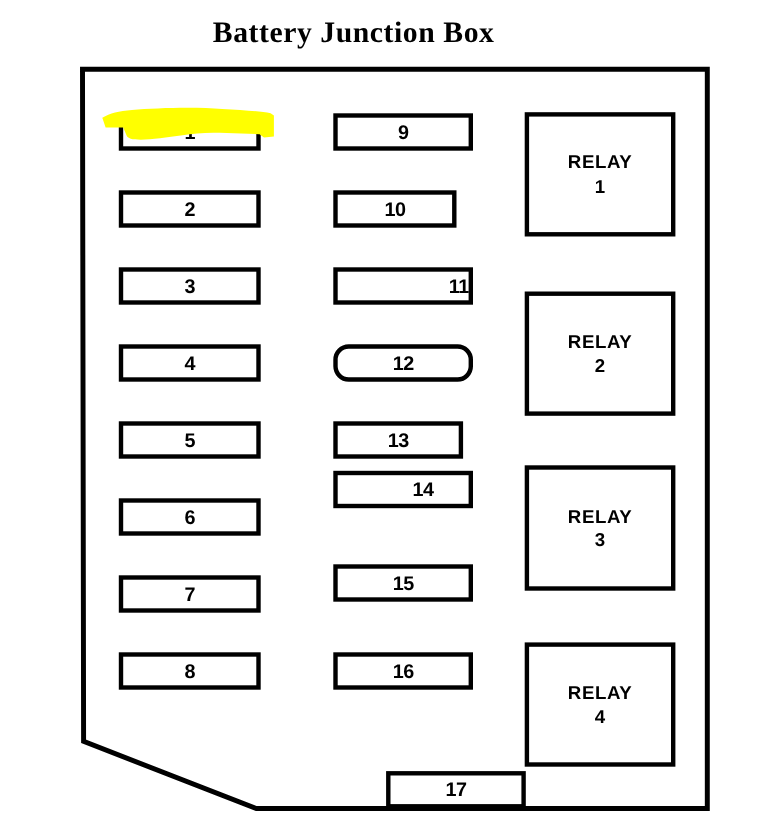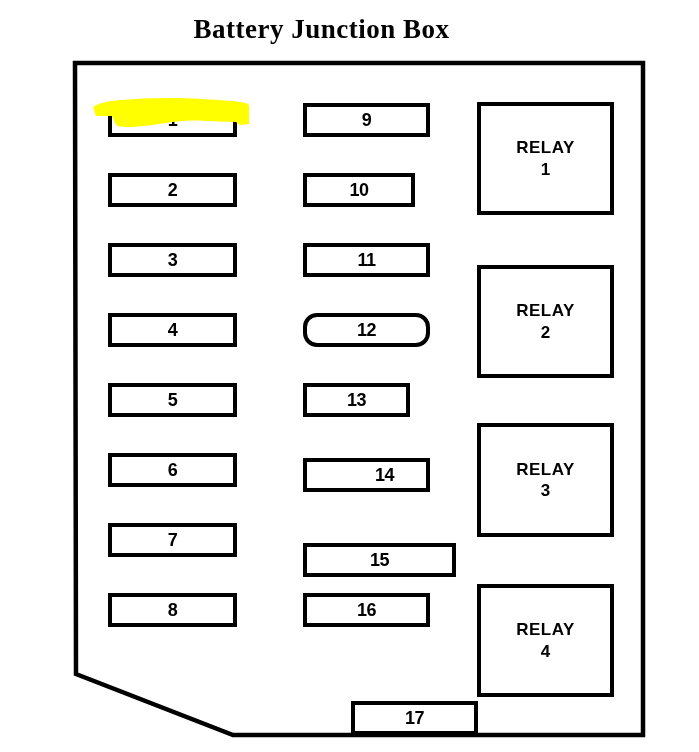--- a/index.html
+++ b/index.html
@@ -129,33 +129,33 @@
       <span class="fuse-label">8</span>
     </div>
   </div>
 <div id="fuse-column-middle">
     <div class="fuse" style="left: 303px; top: 103px; width: 127px; height: 34px;">
       <span class="fuse-label">9</span>
     </div>
     <div class="fuse" style="left: 303px; top: 173px; width: 112px; height: 34px;">
       <span class="fuse-label">10</span>
     </div>
-    <div class="fuse" style="left: 303px; top: 243px; width: 127px; height: 34px;">
+    <div class="fuse" style="left: 303px; top: 243px; width: 127px; height: 34px; justify-content: flex-end;">
       <span class="fuse-label">11</span>
     </div>
     <div class="fuse" style="left: 303px; top: 313px; width: 127px; height: 34px; border-radius: 14px;">
       <span class="fuse-label">12</span>
     </div>
-    <div class="fuse" style="left: 303px; top: 383px; width: 107px; height: 34px;">
+    <div class="fuse" style="left: 303px; top: 383px; width: 118px; height: 34px;">
       <span class="fuse-label">13</span>
     </div>
-    <div class="fuse" style="left: 303px; top: 458px; width: 127px; height: 34px; padding-left: 36px;">
+    <div class="fuse" style="left: 303px; top: 428px; width: 127px; height: 34px; padding-left: 36px;">
       <span class="fuse-label">14</span>
     </div>
-    <div class="fuse" style="left: 303px; top: 543px; width: 153px; height: 34px;">
+    <div class="fuse" style="left: 303px; top: 513px; width: 127px; height: 34px;">
       <span class="fuse-label">15</span>
     </div>
     <div class="fuse" style="left: 303px; top: 593px; width: 127px; height: 34px;">
       <span class="fuse-label">16</span>
     </div>
     <div class="fuse" style="left: 303px; top: 701px; width: 127px; height: 34px; margin-left: 48px;">
       <span class="fuse-label">17</span>
     </div>
   </div>
 

